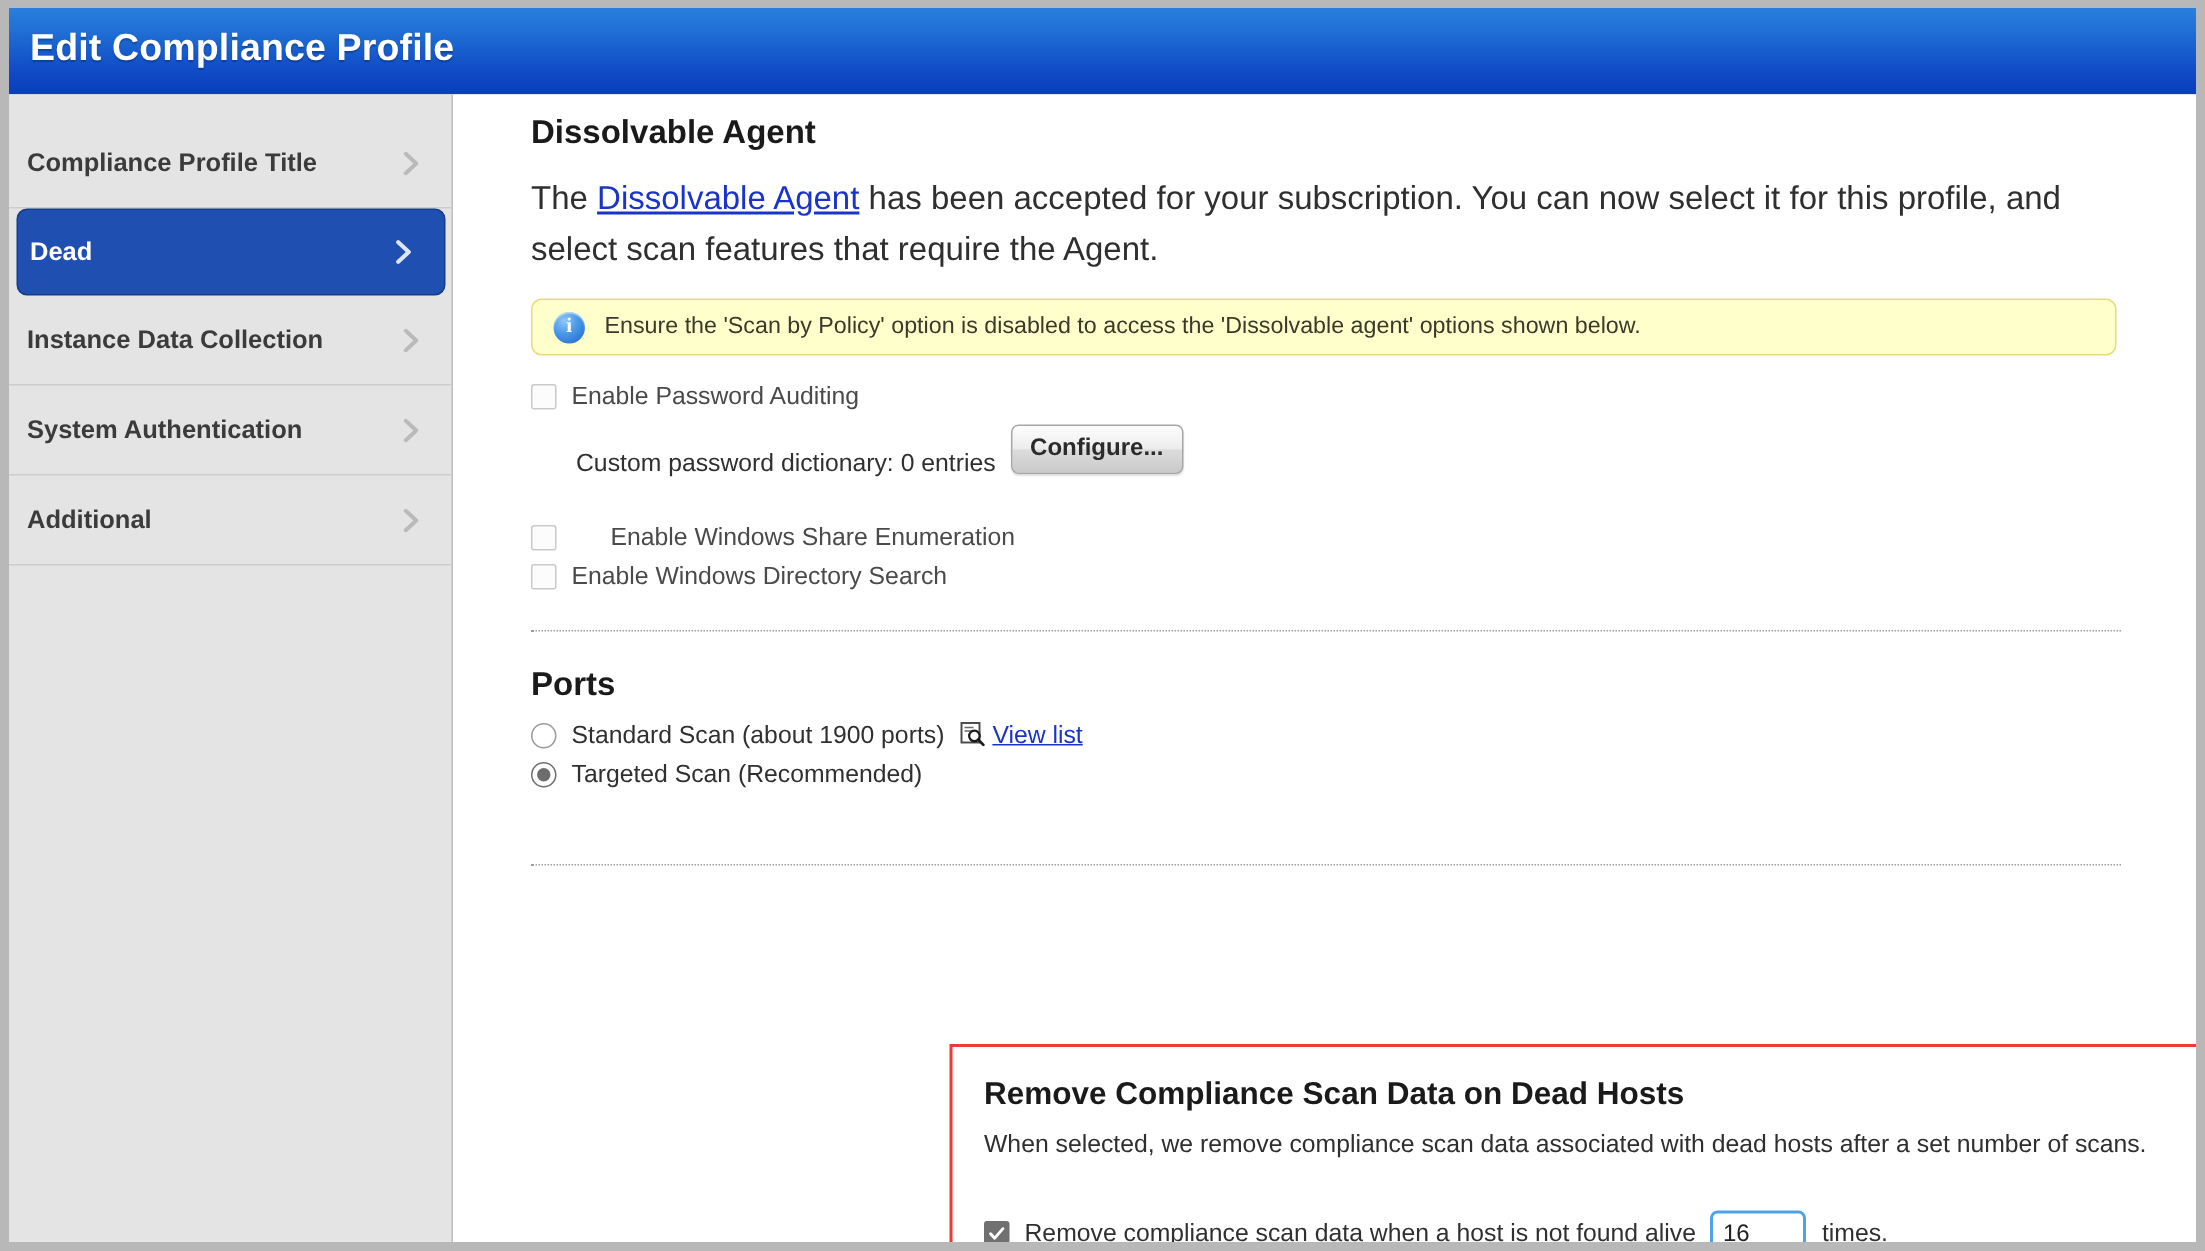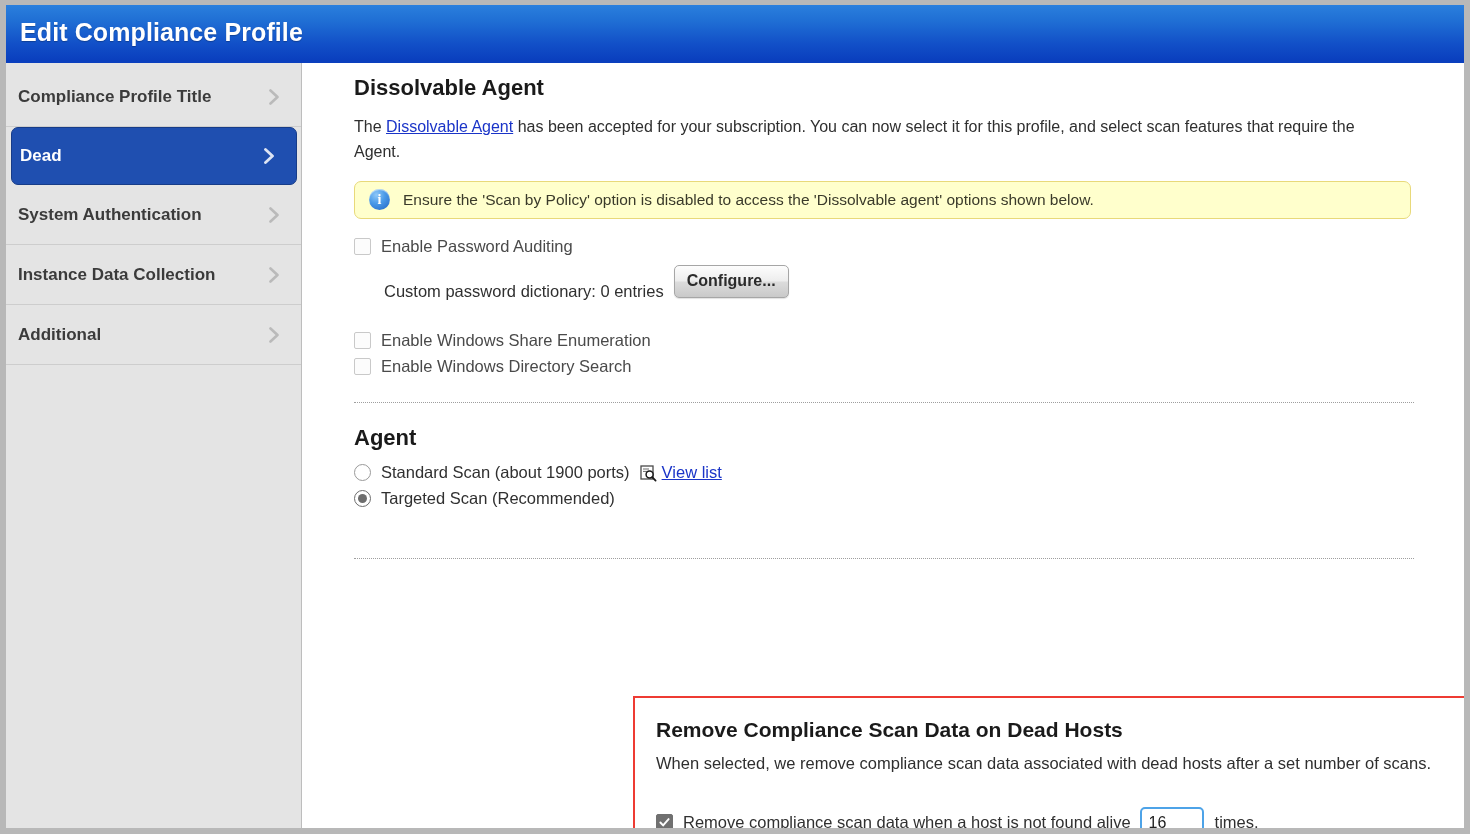--- a/index.html
+++ b/index.html
@@ -54,21 +54,21 @@
   }
 
   
   #sidebar {
     width: 296px;
     min-width: 296px;
     background: #e4e4e4;
     border-right: 1px solid #bdbdbd;
     height: 766px;
     box-sizing: border-box;
-    padding-top: 4px;
+    padding-top: 16px;
   }
   .nav-item {
     position: relative;
     height: 60px;
     display: flex;
     align-items: center;
     padding: 0 18px 0 12px;
     border-bottom: 1px solid #cdcdcd;
     box-sizing: border-box;
     cursor: pointer;
@@ -113,21 +113,21 @@
   .content-inner {
     padding: 12px 60px 0 52px;
   }
   h2.section-title {
     font-size: 22px;
     font-weight: bold;
     color: #1a1a1a;
     margin: 0 0 14px 0;
   }
   p.section-desc {
-    font-size: 16px;
+    font-size: 22px;
     color: #2f2f2f;
     line-height: 1.55;
     margin: 0 0 16px 0;
     max-width: 1045px;
   }
   a.inline-link {
     color: #1a34c8;
     text-decoration: underline;
   }
 
@@ -242,21 +242,21 @@
   .dotted-divider {
     border: 0;
     border-top: 1px dotted #9e9e9e;
     margin: 26px 0 22px 0;
     width: 1060px;
   }
 
   
   .viewlist-wrap {
     display: inline-flex;
-    align-items: flex-end;
+    align-items: flex-start;
     margin-left: 10px;
   }
   .magnifier-icon {
     width: 17px; height: 17px;
     margin-right: 5px;
     flex: 0 0 auto;
   }
   a.viewlist-link {
     color: #1a34c8;
     text-decoration: underline;
@@ -330,30 +330,30 @@
       <div class="nav-item active">
         <span class="nav-label">Dead</span>
         <span class="chev">
           <svg viewBox="0 0 18 18" width="18" height="18">
               <path d="M5.5 2.5 L12.5 9 L5.5 15.5" fill="none" stroke="#ffffff" stroke-width="2.8" stroke-linecap="round" stroke-linejoin="round"></path>
             </svg>
         </span>
       </div>
 
       <div class="nav-item">
-        <span class="nav-label">System Authentication</span>
+        <span class="nav-label">Instance Data Collection</span>
         <span class="chev">
           <svg viewBox="0 0 18 18" width="18" height="18">
               <path d="M5.5 2.5 L12.5 9 L5.5 15.5" fill="none" stroke="#b3b3b3" stroke-width="2.6" stroke-linecap="round" stroke-linejoin="round"></path>
             </svg>
         </span>
       </div>
 
       <div class="nav-item">
-        <span class="nav-label">Instance Data Collection</span>
+        <span class="nav-label">System Authentication</span>
         <span class="chev">
           <svg viewBox="0 0 18 18" width="18" height="18">
               <path d="M5.5 2.5 L12.5 9 L5.5 15.5" fill="none" stroke="#b3b3b3" stroke-width="2.6" stroke-linecap="round" stroke-linejoin="round"></path>
             </svg>
         </span>
       </div>
 
       <div class="nav-item">
         <span class="nav-label">Additional</span>
         <span class="chev">
@@ -384,37 +384,37 @@
             
           </span>
           <span class="opt-label dim">Enable Password Auditing</span>
         </div>
 
         <div class="dict-row">
           <span class="dict-text">Custom password dictionary: 0 entries</span>
           <button class="btn-configure">Configure...</button>
         </div>
 
-        <div class="opt-row" style="margin-top:30px;">
+        <div class="opt-row" style="margin-top:30px;gap:26px;">
           <span class="cbox dim">
             
           </span>
           <span class="opt-label dim">Enable Windows Share Enumeration</span>
         </div>
 
         <div class="opt-row">
           <span class="cbox dim">
             
           </span>
           <span class="opt-label dim">Enable Windows Directory Search</span>
         </div>
 
         <hr class="dotted-divider">
 
-        <h2 class="section-title" style="margin-bottom:12px;">Agent</h2>
+        <h2 class="section-title" style="margin-bottom:12px;">Ports</h2>
 
         <div class="opt-row">
           <span class="radio"></span>
           <span class="opt-label">Standard Scan (about 1900 ports)</span>
           <span class="viewlist-wrap">
             <span class="magnifier-icon">
               <svg viewBox="0 0 17 17" width="17" height="17">
                 <rect x="1" y="1" width="12" height="13" fill="#ffffff" stroke="#4a4a4a" stroke-width="1.3"></rect>
                 <line x1="3" y1="4" x2="9" y2="4" stroke="#6b6b6b" stroke-width="1"></line>
                 <line x1="3" y1="6.4" x2="9" y2="6.4" stroke="#6b6b6b" stroke-width="1"></line>

